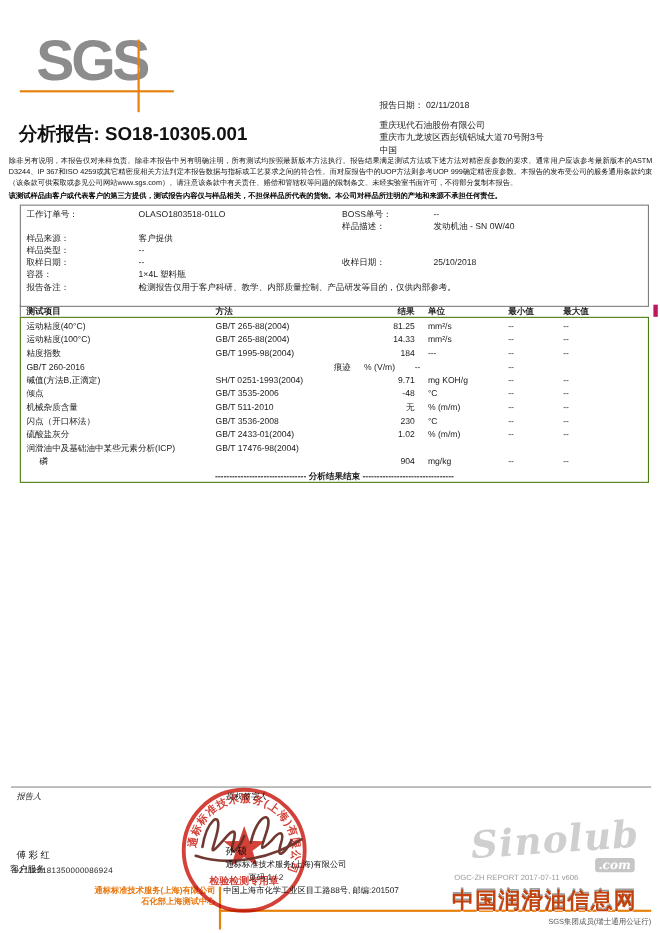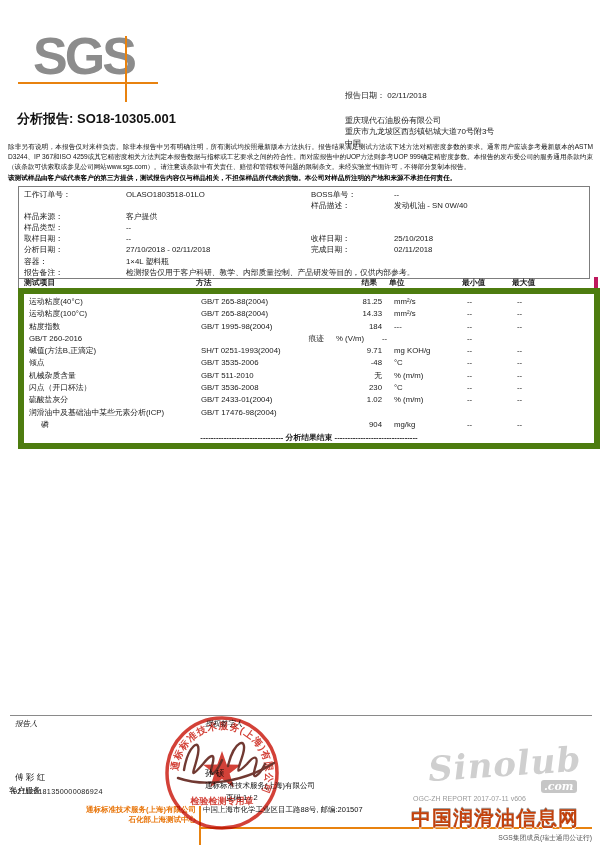--- a/index.html
+++ b/index.html
@@ -5,37 +5,37 @@
   html,body{margin:0;padding:0;background:#ffffff;}
   body{width:600px;height:848px;position:relative;font-family:"Liberation Sans",sans-serif;color:#1a1a1a;overflow:hidden;}
   .page{position:absolute;inset:0;background:#fff;}
 
   
   .logo-text{position:absolute;left:33px;top:30px;font-size:52px;font-weight:bold;color:#8c8c8c;letter-spacing:-3px;line-height:52px;font-family:"Liberation Sans",sans-serif;}
   .logo-hline{position:absolute;left:18px;top:82px;width:140px;height:1.5px;background:#e8820f;}
   .logo-vline{position:absolute;left:125px;top:36px;width:1.5px;height:66px;background:#e8820f;}
 
   
-  .report-title{position:absolute;left:17px;top:110px;font-size:13px;font-weight:bold;color:#111;}
+  .report-title{position:absolute;left:17px;top:110px;font-size:17px;font-weight:bold;color:#111;}
   .addr-block{position:absolute;left:345px;top:90px;font-size:8px;line-height:11.5px;color:#222;}
-  .addr-block .date-line{margin-bottom:13px;}
+  .addr-block .date-line{margin-bottom:6px;}
 
   
   .disc1{position:absolute;left:8px;top:142px;width:585px;font-size:6.6px;line-height:9.8px;text-align:justify;color:#111;}
   .disc2{position:absolute;left:8px;top:174px;width:585px;font-size:6.6px;font-weight:bold;color:#000;}
 
   
   .info-box{position:absolute;left:18px;top:186px;width:570px;height:89px;border:1px solid #7d7d7d;padding-top:2px;background:#fff;}
   .info-row{display:grid;grid-template-columns:102px 185px 83px 1fr;padding-left:5px;height:11.1px;line-height:11.1px;font-size:7.8px;white-space:nowrap;}
   .info-row .span3{grid-column:2 / 5;}
 
   
   .res-grid{display:grid;grid-template-columns:172px 123px 58px 85px 50px 50px 1fr;padding-left:5px;white-space:nowrap;}
   .res-header{position:absolute;left:18px;top:277px;width:570px;height:11px;line-height:11px;font-size:7.8px;font-weight:bold;border-left:1px solid #7d7d7d;border-right:4px solid #be185d;}
-  .res-box{position:absolute;left:18px;top:288px;width:570px;height:147px;border:6px solid #4d7c0f;padding-top:2px;background:#fff;}
+  .res-box{position:absolute;left:18px;top:288px;width:570px;height:147px;border:1px solid #4d7c0f;padding-top:2px;background:#fff;}
   .res-row{height:12.3px;line-height:12.3px;font-size:7.8px;}
   .c-result{text-align:right;}
   .c-unit{padding-left:12px;}
   .c-min,.c-max{text-align:left;}
   .indent{padding-left:12px;}
   .end-line{height:13px;line-height:13px;text-align:center;font-size:7.8px;font-weight:bold;letter-spacing:0;}
 
   
   .foot-rule{position:absolute;left:10px;top:715px;width:582px;height:1px;background:#8a8a8a;}
   .lbl-italic{position:absolute;font-size:7.5px;font-style:italic;color:#222;}
@@ -110,26 +110,20 @@
       <span>样品类型：</span>
       <span>--</span>
       <span></span>
       <span></span>
     </div>
     <div class="info-row">
       <span>取样日期：</span>
       <span>--</span>
       <span>收样日期：</span>
       <span>25/10/2018</span>
-    </div>
-    <div class="info-row">
-      <span>分析日期：</span>
-      <span>27/10/2018 - 02/11/2018</span>
-      <span>完成日期：</span>
-      <span>02/11/2018</span>
     </div>
     <div class="info-row">
       <span>容器：</span>
       <span>1×4L 塑料瓶</span>
       <span></span>
       <span></span>
     </div>
     <div class="info-row">
       <span>报告备注：</span>
       <span class="span3">检测报告仅用于客户科研、教学、内部质量控制、产品研发等目的，仅供内部参考。</span>

